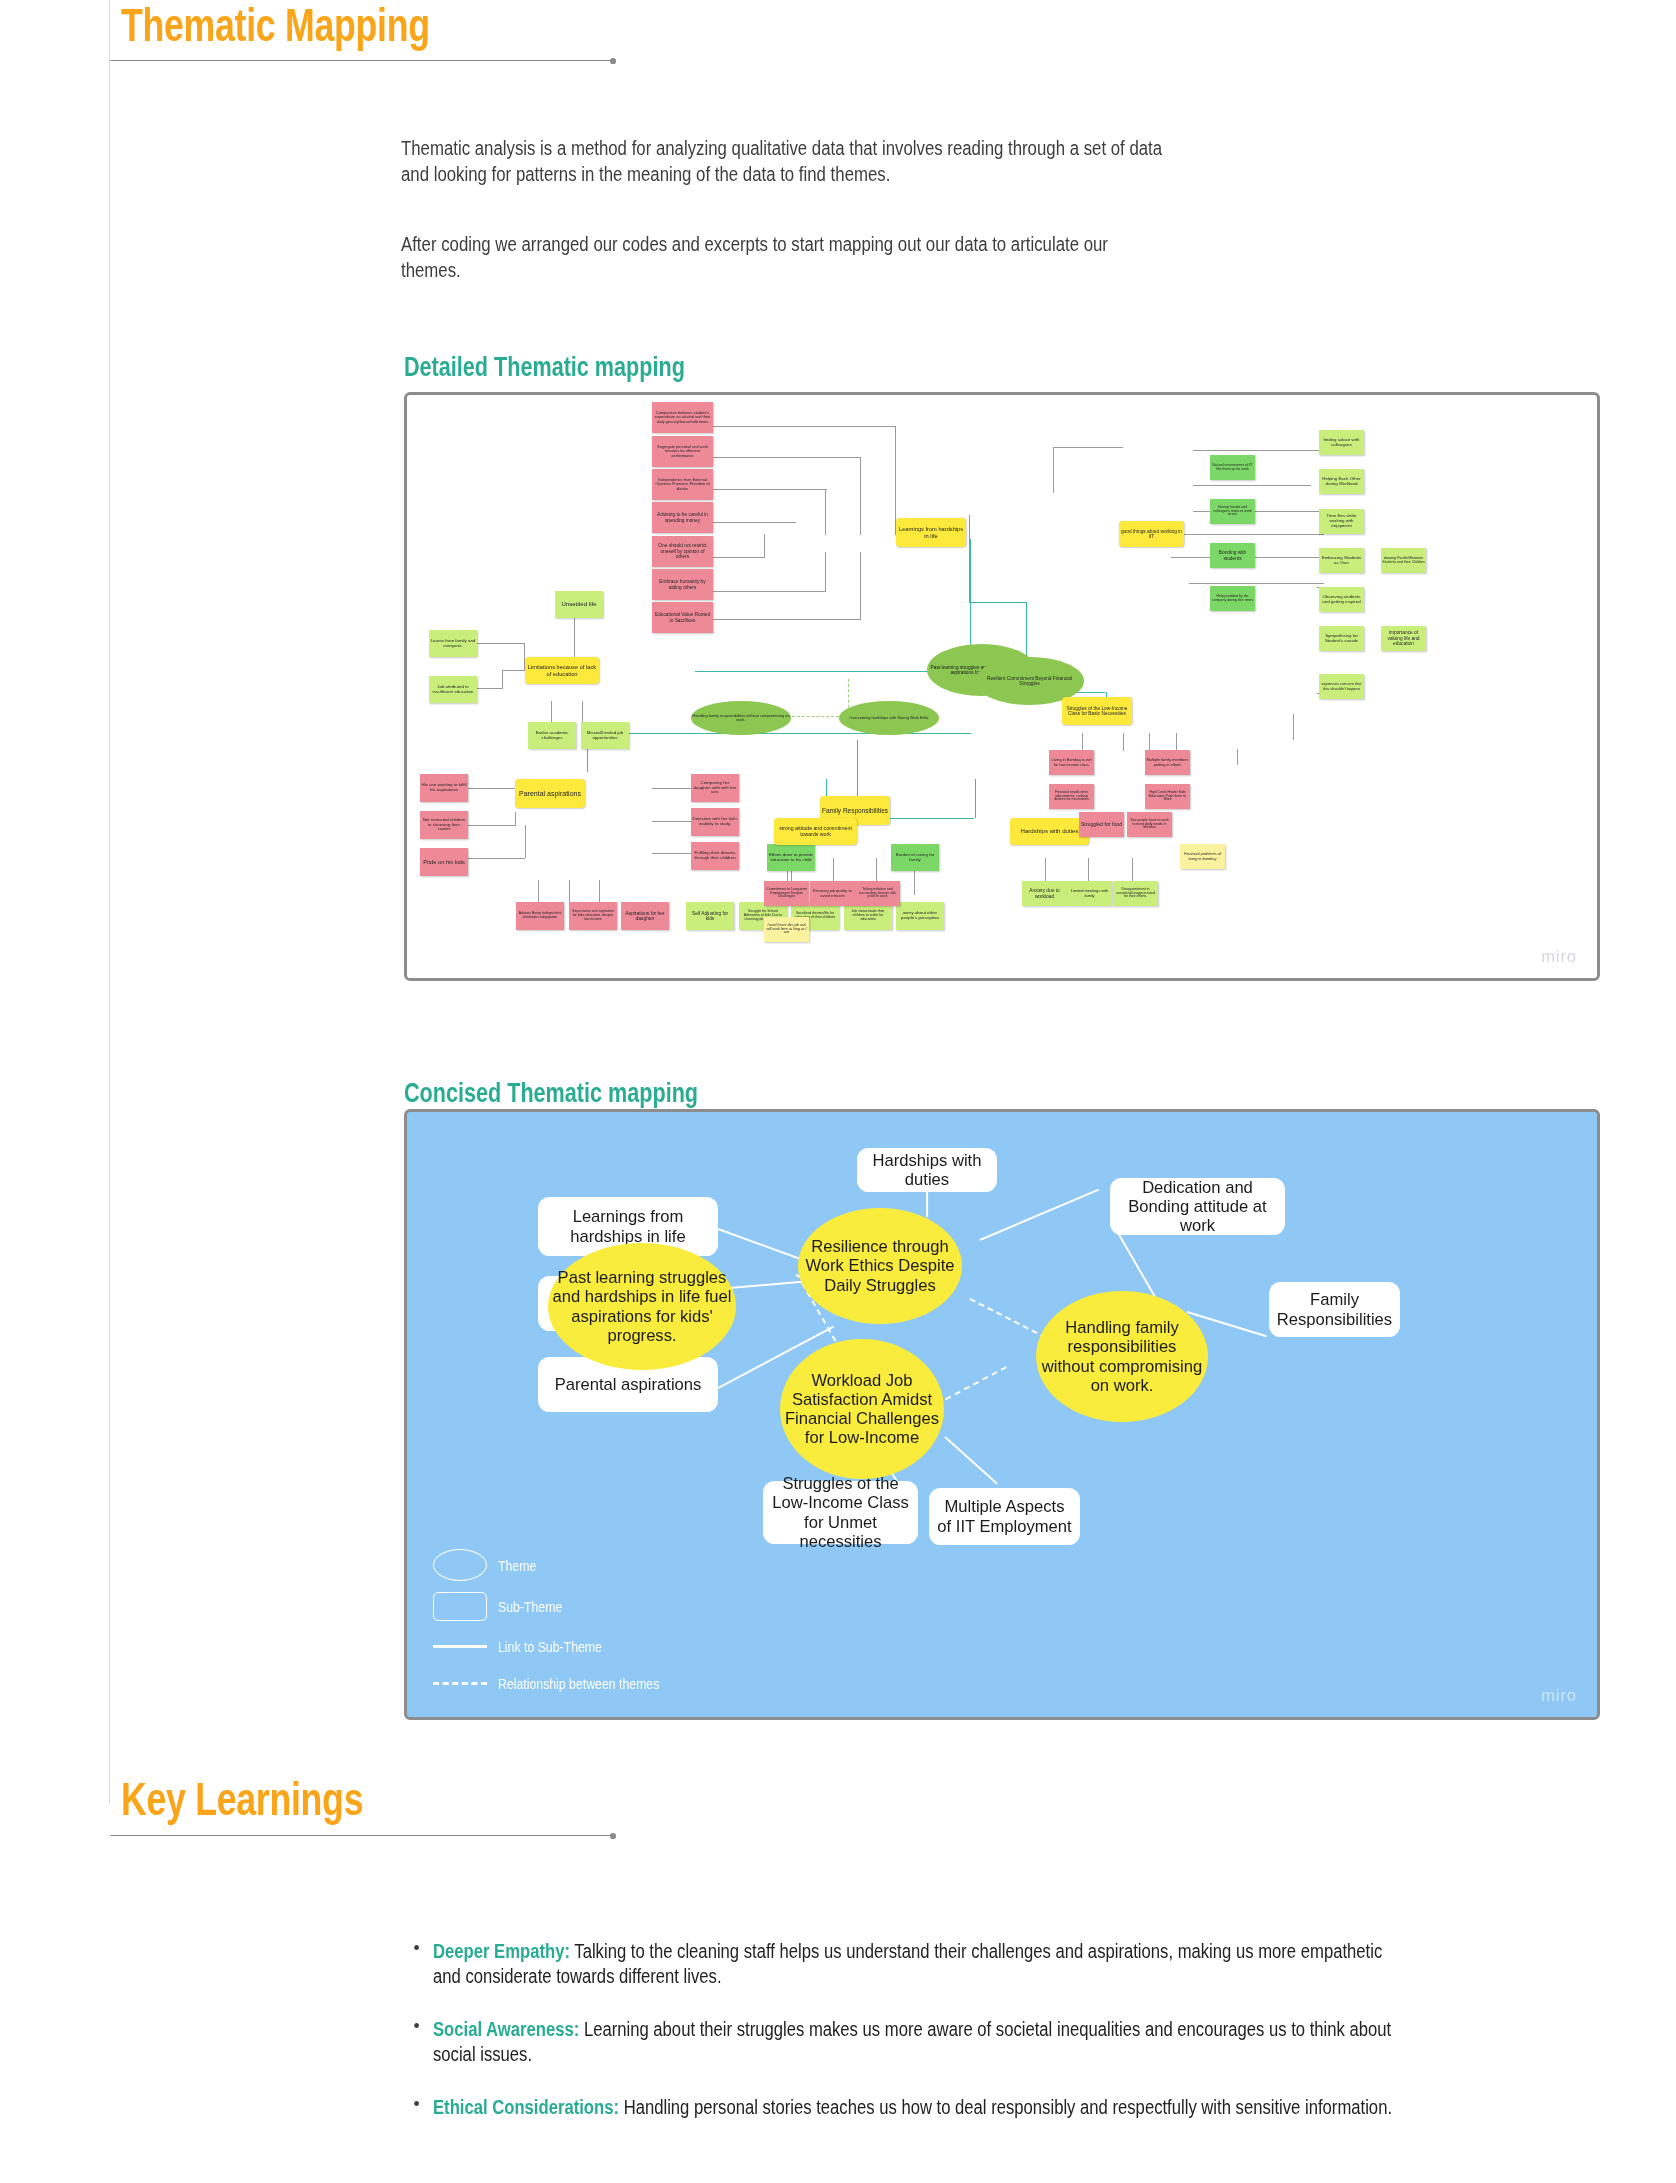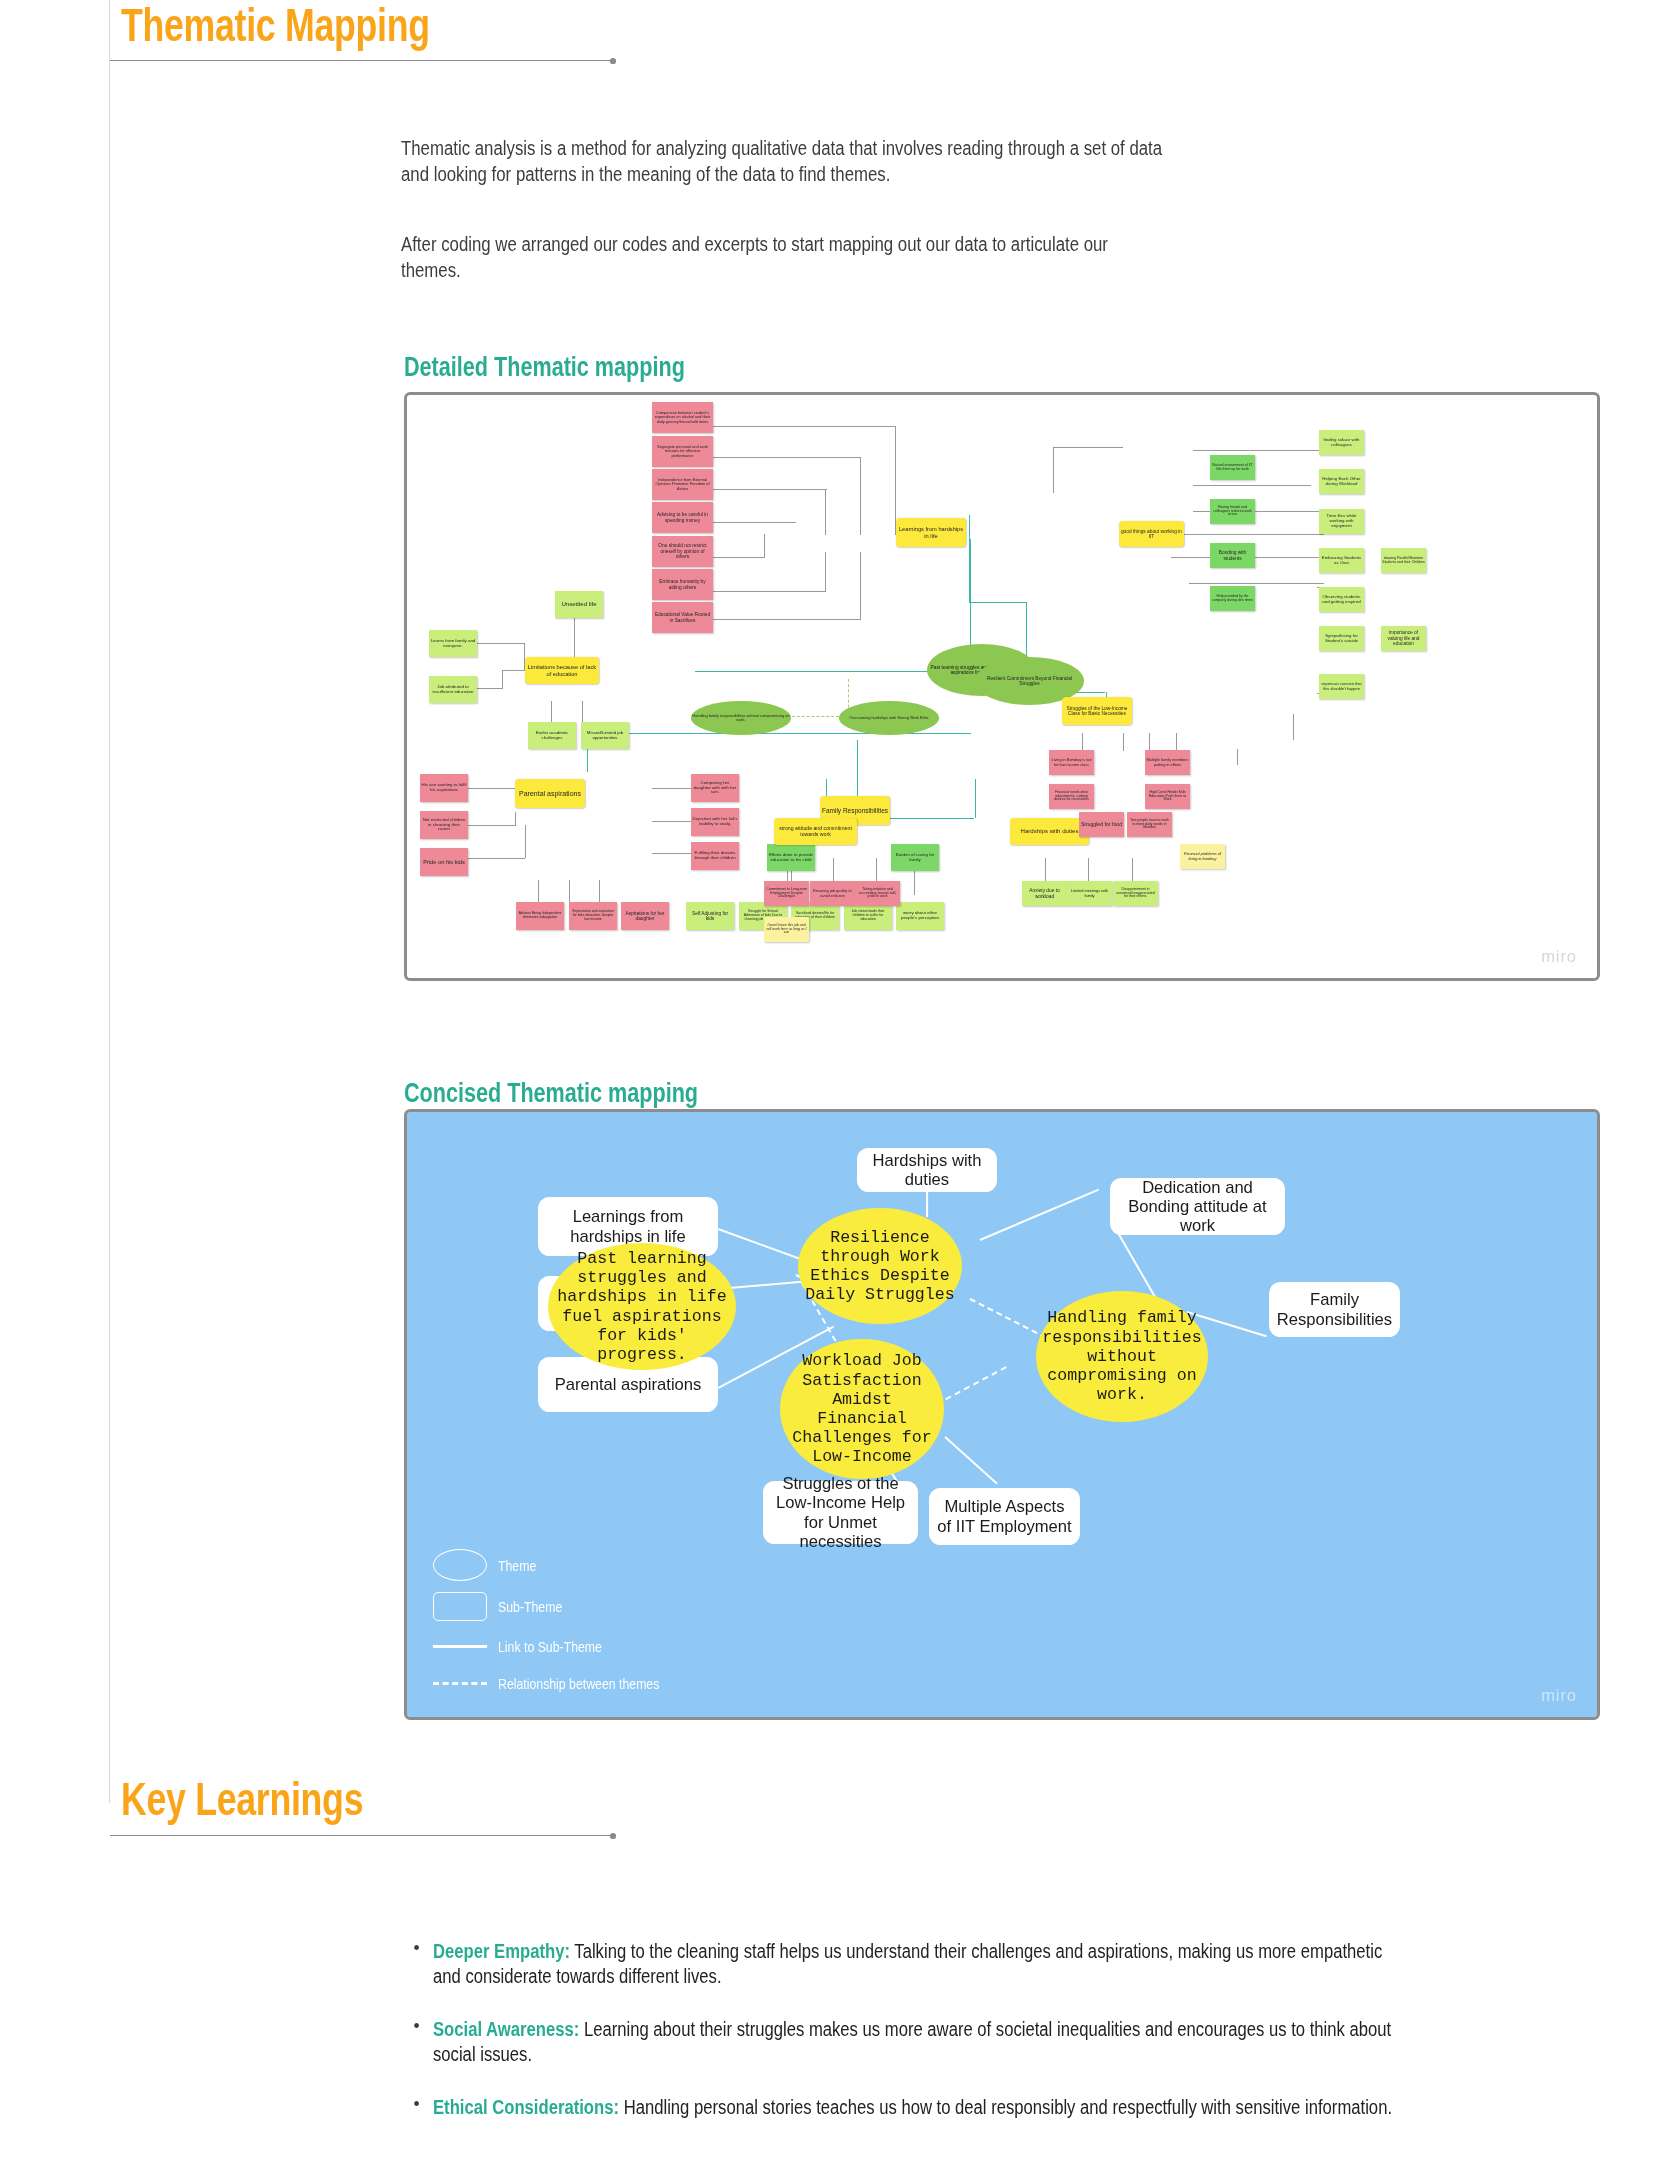--- a/index.html
+++ b/index.html
@@ -93,21 +93,21 @@
   .dline { position: absolute; background: #9a9a9a; }
   .dline.teal { background: #3BB9A6; }
   .dline.dash { background: none; border-top: 0.9px dashed #9ed07a; }
 
   
   .cnode {
     position: absolute;
     display: flex; align-items: center; justify-content: center;
     text-align: center; line-height: 1.16;
     color: #1b1b1b;
-    font-family: Liberation Mono, monospace;
+    font-family: Liberation Sans, sans-serif;
   }
   .cnode.sub {
     background: #ffffff; border-radius: 11.4px;
     font-family: "Liberation Sans", sans-serif;
     font-size: 16.6px; padding: 3.5px 7.9px;
   }
   .cnode.theme {
     background: #FAEC3C; border-radius: 50%;
     font-size: 16.6px; padding: 4.4px;
   }
@@ -330,21 +330,21 @@
   <div class="cline dashed" style="left:395px;top:170px;width:118px;transform:rotate(60deg);"></div>
   <div class="cline dashed" style="left:563px;top:186px;width:105px;transform:rotate(27deg);"></div>
   <div class="cline dashed" style="left:511px;top:301px;width:100px;transform:rotate(-28deg);"></div>
 
   <div class="cnode sub" style="left:131px;top:85px;width:180px;height:59px;">Learnings from hardships in life</div>
   <div class="cnode sub" style="left:131px;top:164px;width:180px;height:55px;">Limitations because of lack of education</div>
   <div class="cnode sub" style="left:131px;top:245px;width:180px;height:55px;">Parental aspirations</div>
   <div class="cnode sub" style="left:450px;top:36px;width:140px;height:44px;">Hardships with duties</div>
   <div class="cnode sub" style="left:703px;top:66px;width:175px;height:57px;">Dedication and Bonding attitude at work</div>
   <div class="cnode sub" style="left:862px;top:170px;width:131px;height:55px;">Family Responsibilities</div>
-  <div class="cnode sub" style="left:356px;top:369px;width:155px;height:63px;">Struggles of the Low-Income Help for Unmet necessities</div>
+  <div class="cnode sub" style="left:356px;top:369px;width:155px;height:63px;">Struggles of the Low-Income Class for Unmet necessities</div>
   <div class="cnode sub" style="left:522px;top:376px;width:151px;height:57px;">Multiple Aspects of IIT Employment</div>
 
   <div class="cnode theme" style="left:141px;top:131px;width:188px;height:127px;">Past learning struggles and hardships in life fuel aspirations for kids' progress.</div>
   <div class="cnode theme" style="left:391px;top:96px;width:164px;height:116px;">Resilience through Work Ethics Despite Daily Struggles</div>
   <div class="cnode theme" style="left:629px;top:179px;width:172px;height:131px;">Handling family responsibilities without compromising on work.</div>
   <div class="cnode theme" style="left:373px;top:227px;width:164px;height:140px;">Workload Job Satisfaction Amidst Financial Challenges for Low-Income</div>
 
   <div class="lg-row" style="left:26px;top:437px;">
     <div class="lg-ellipse"></div>
     <div class="lg-text">Theme</div>

